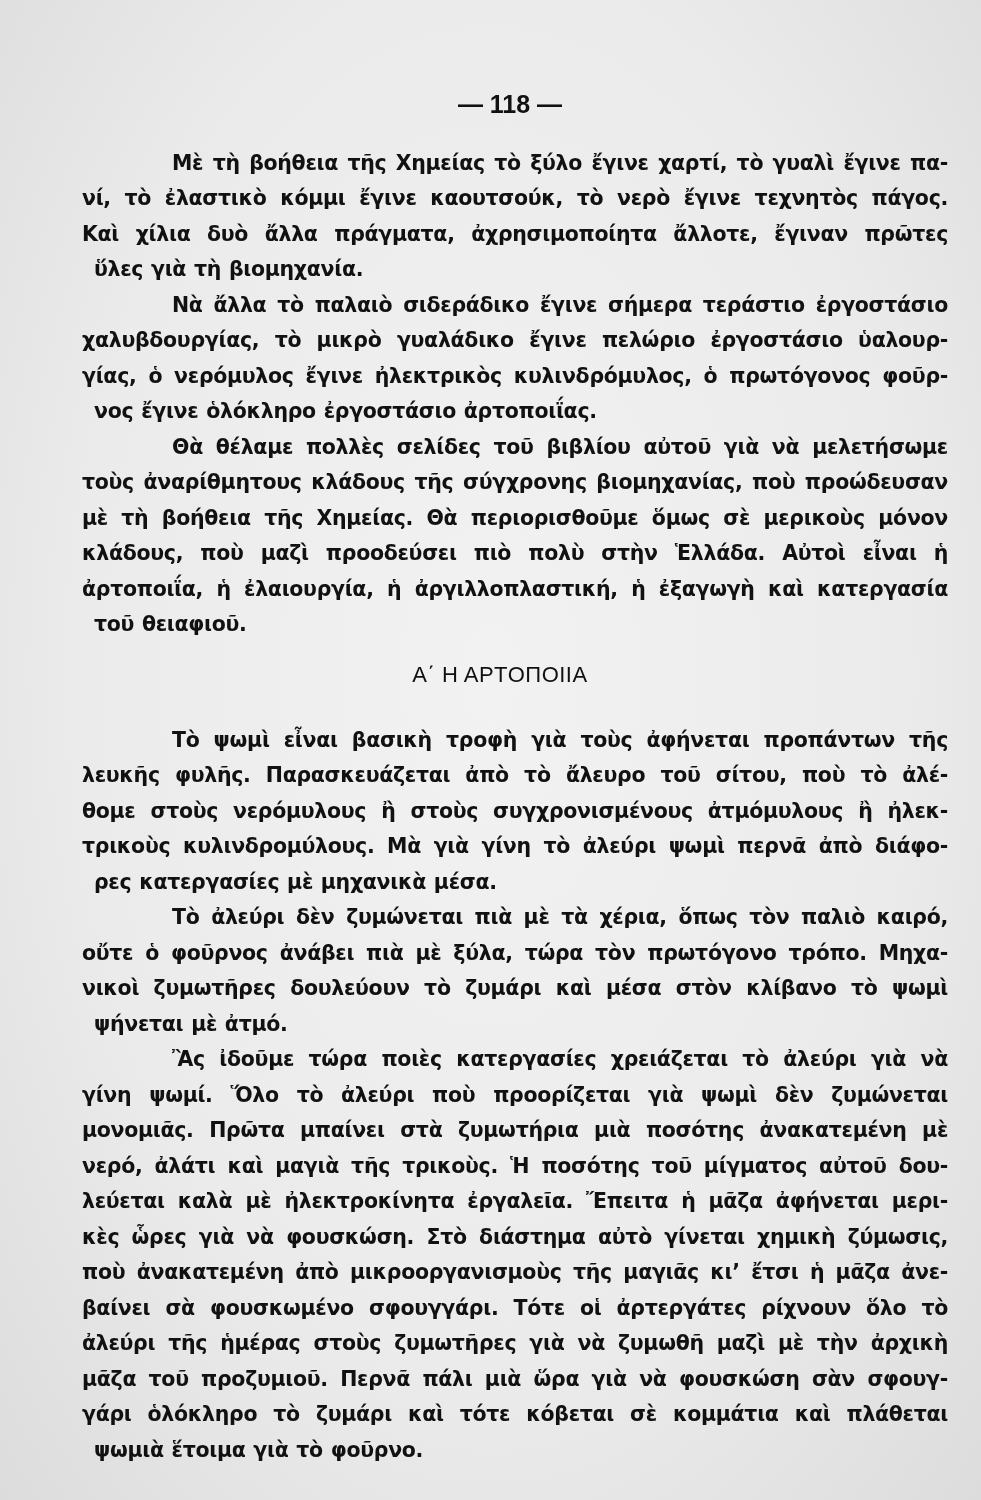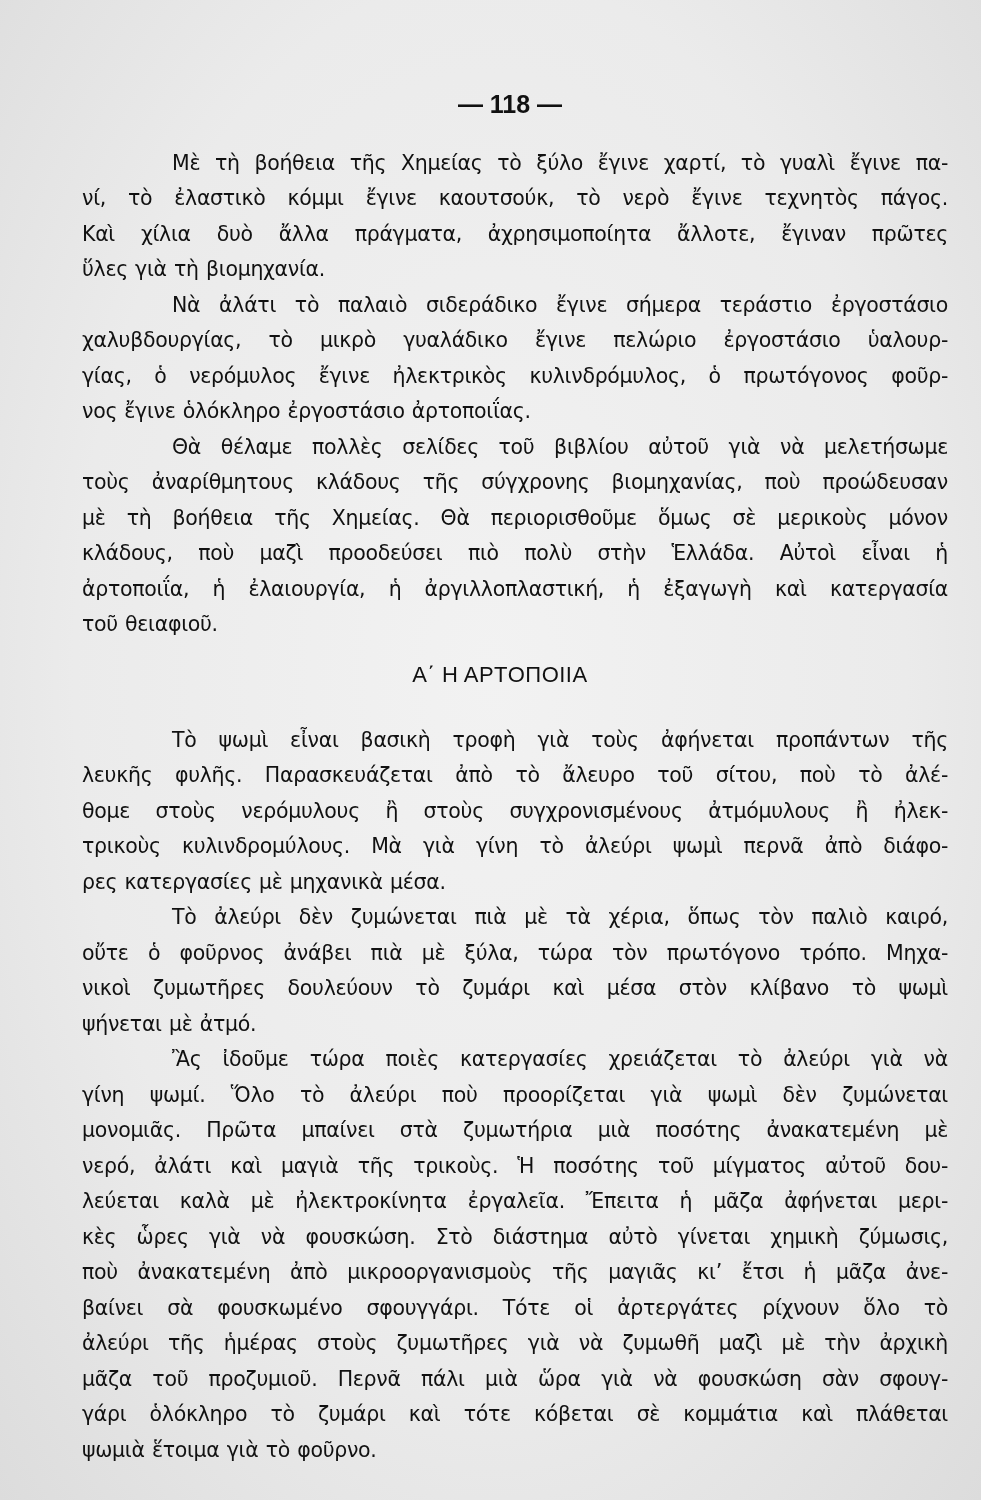--- a/index.html
+++ b/index.html
@@ -18,44 +18,45 @@
     font-family: "Liberation Sans", sans-serif;
   }
   .line {
     position: absolute; left: 82px; width: 866px;
     font-size: 20.5px; line-height: 26px; height: 26px;
     text-align: justify; text-align-last: justify;
     white-space: nowrap; overflow: visible;
     font-family: "DejaVu Sans", sans-serif;
     letter-spacing: -0.3px;
     word-spacing: 1px;
+    font-weight: bold;
   }
   .line.indent { left: 172px; width: 776px; }
-  .line.last { text-align-last: left; }
+  .line.last { text-align-last: left; margin-left: 12px; }
   .heading {
     position: absolute; left: 0; width: 1000px; text-align: center;
     font-size: 22px; font-family: "Liberation Sans", sans-serif;
     letter-spacing: 0.5px;
   }
 </style>
 </head>
 <body>
 
 <div class="page">
   <div class="page-number">— 118 —</div>
 
   <div>
     <div class="line indent" style="top:150px">Μὲ τὴ βοήθεια τῆς Χημείας τὸ ξύλο ἔγινε χαρτί, τὸ γυαλὶ ἔγινε πα-</div>
     <div class="line" style="top:185px">νί, τὸ ἐλαστικὸ κόμμι ἔγινε καουτσούκ, τὸ νερὸ ἔγινε τεχνητὸς πάγος.</div>
     <div class="line" style="top:221px">Καὶ χίλια δυὸ ἄλλα πράγματα, ἀχρησιμοποίητα ἄλλοτε, ἔγιναν πρῶτες</div>
     <div class="line last" style="top:256px">ὕλες γιὰ τὴ βιομηχανία.</div>
   </div>
 
   <div>
-    <div class="line indent" style="top:292px">Νὰ ἀλάτι τὸ παλαιὸ σιδεράδικο ἔγινε σήμερα τεράστιο ἐργοστάσιο</div>
+    <div class="line indent" style="top:292px">Νὰ ἄλλα τὸ παλαιὸ σιδεράδικο ἔγινε σήμερα τεράστιο ἐργοστάσιο</div>
     <div class="line" style="top:327px">χαλυβδουργίας, τὸ μικρὸ γυαλάδικο ἔγινε πελώριο ἐργοστάσιο ὑαλουρ-</div>
     <div class="line" style="top:363px">γίας, ὁ νερόμυλος ἔγινε ἠλεκτρικὸς κυλινδρόμυλος, ὁ πρωτόγονος φοῦρ-</div>
     <div class="line last" style="top:398px">νος ἔγινε ὁλόκληρο ἐργοστάσιο ἀρτοποιΐας.</div>
   </div>
 
   <div>
     <div class="line indent" style="top:434px">Θὰ θέλαμε πολλὲς σελίδες τοῦ βιβλίου αὐτοῦ γιὰ νὰ μελετήσωμε</div>
     <div class="line" style="top:469px">τοὺς ἀναρίθμητους κλάδους τῆς σύγχρονης βιομηχανίας, ποὺ προώδευσαν</div>
     <div class="line" style="top:505px">μὲ τὴ βοήθεια τῆς Χημείας. Θὰ περιορισθοῦμε ὅμως σὲ μερικοὺς μόνον</div>
     <div class="line" style="top:540px">κλάδους, ποὺ μαζὶ προοδεύσει πιὸ πολὺ στὴν Ἑλλάδα. Αὐτοὶ εἶναι ἡ</div>

